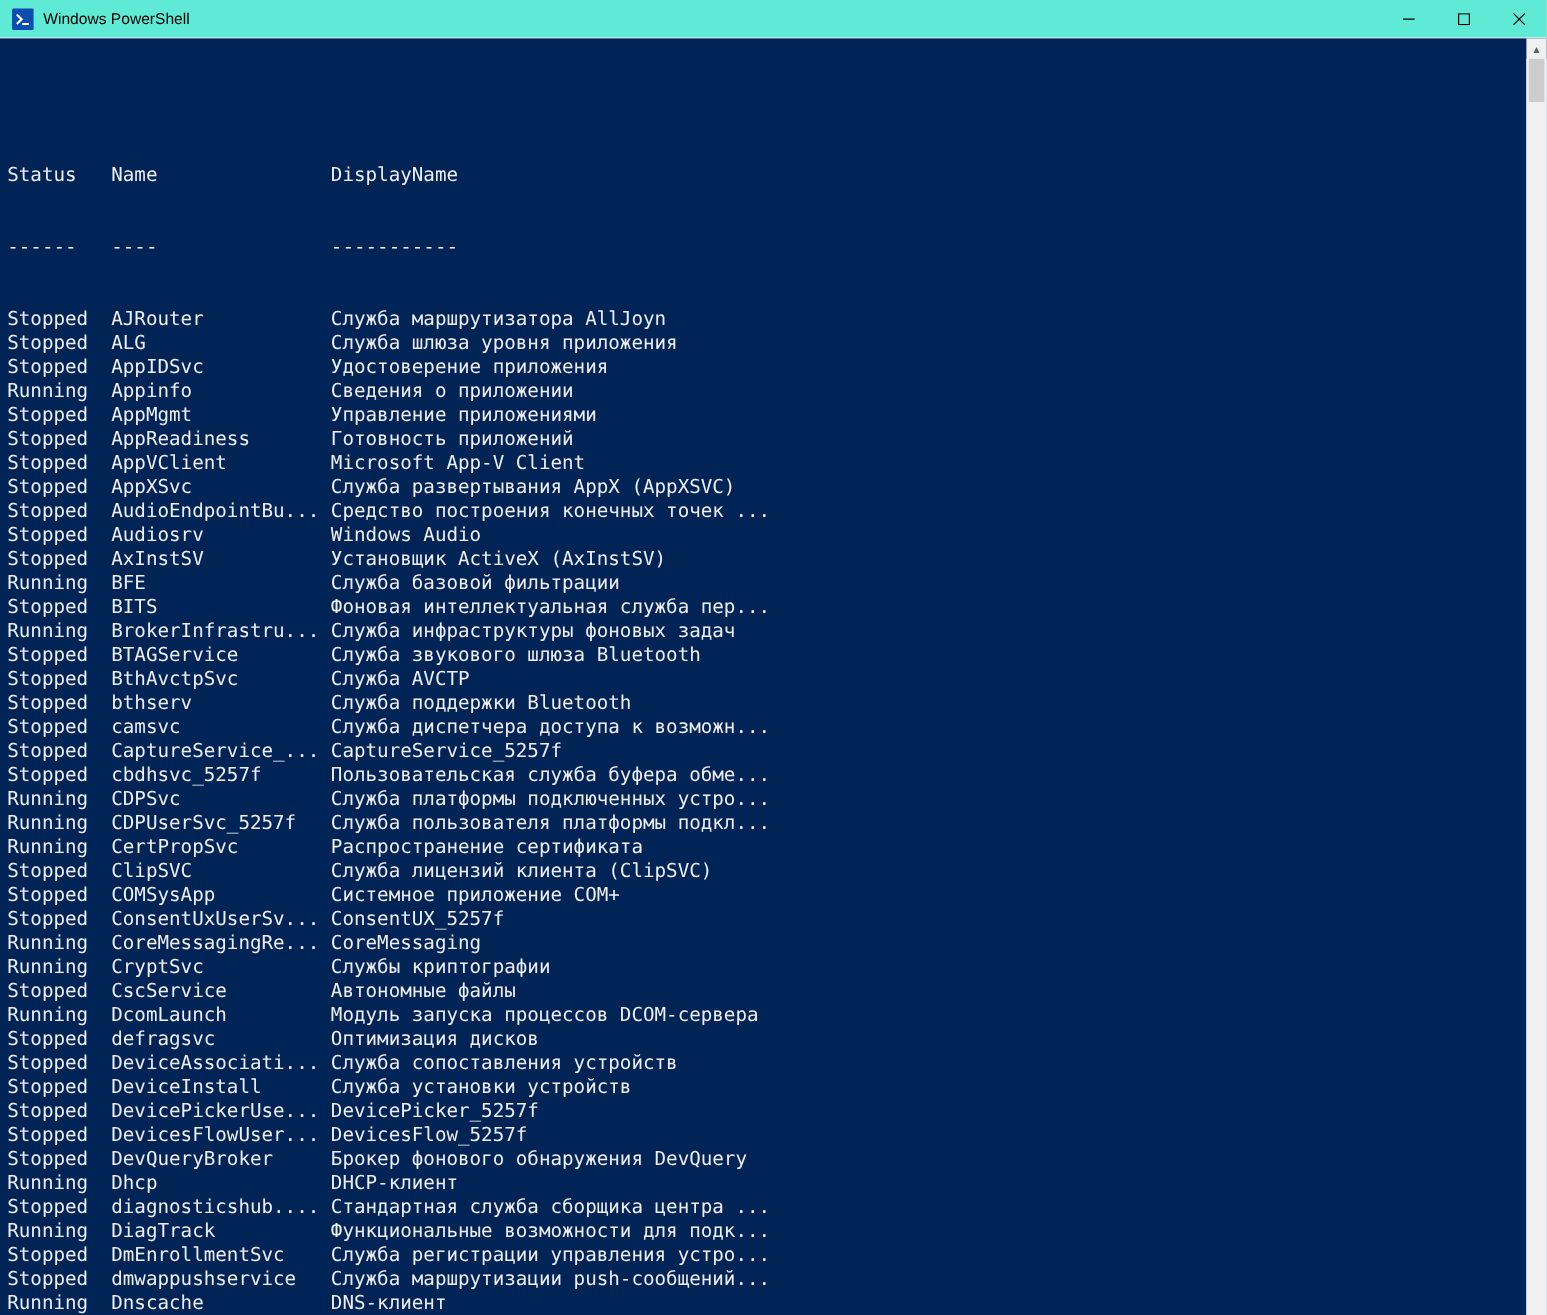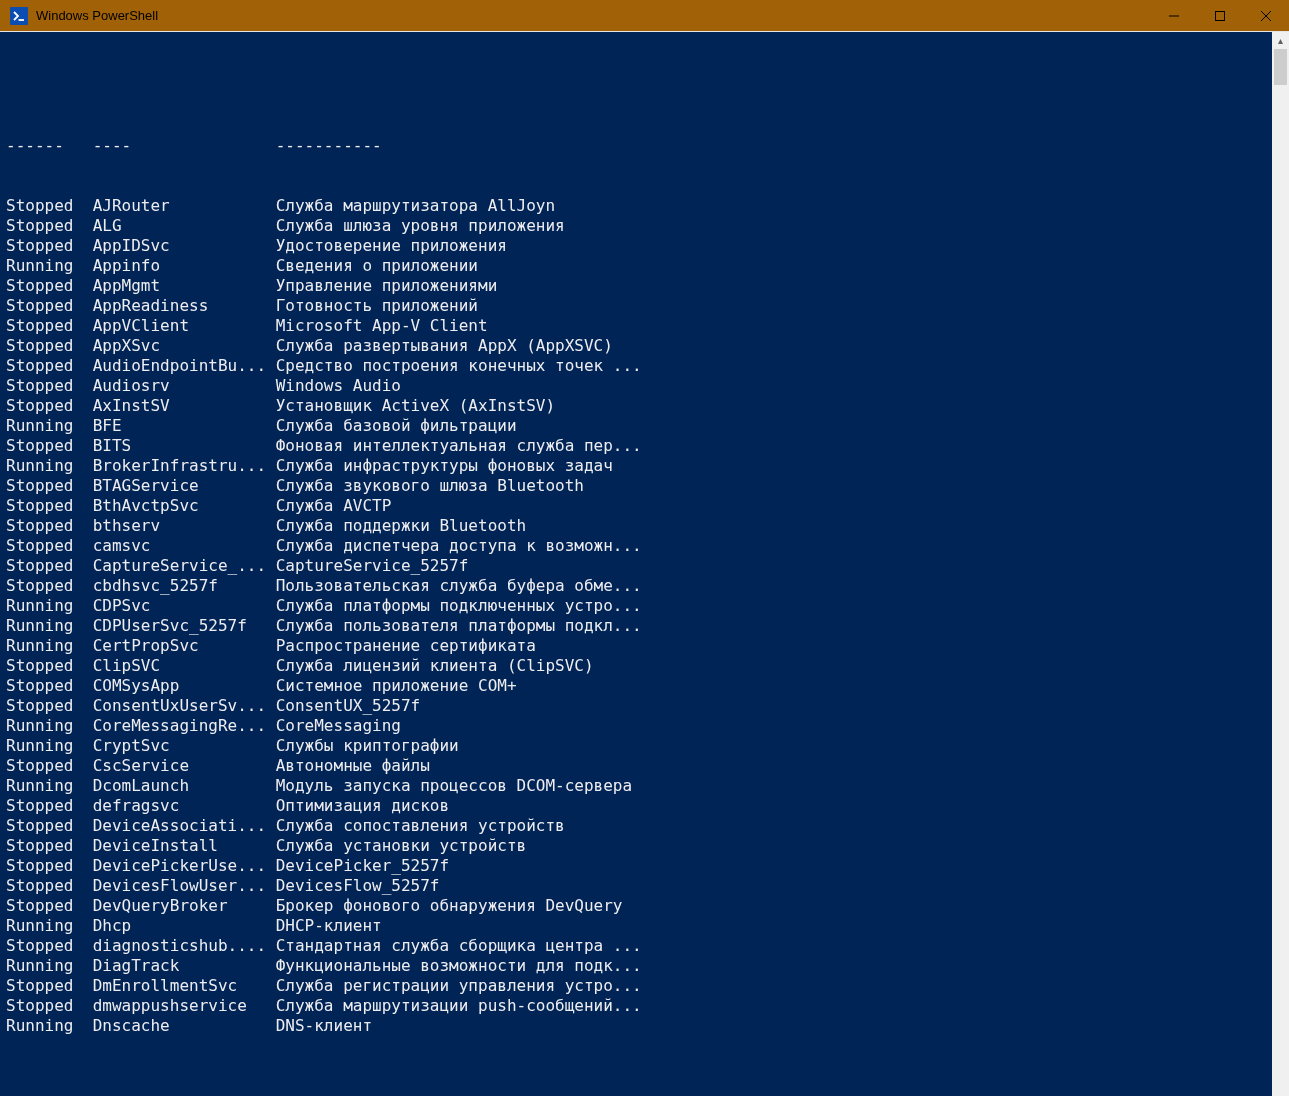--- a/index.html
+++ b/index.html
@@ -7,21 +7,21 @@
     font-family: "Segoe UI", Tahoma, sans-serif;
     background: #fff;
     width: 1289px;
     height: 1096px;
     overflow: hidden;
     display: flex;
     flex-direction: column;
   }
   .titlebar {
     height: 32px;
-    background: #a16207;
+    background: #5eead4;
     display: flex;
     align-items: center;
     border-bottom: 1px solid #e5e5e5;
     user-select: none;
   }
   .titlebar-icon {
     width: 18px;
     height: 18px;
     margin: 0 8px 0 10px;
     background: #0b4db1;
@@ -120,20 +120,21 @@
     <svg width="10" height="10" viewBox="0 0 10 10">
         <line x1="0" y1="0" x2="10" y2="10" stroke="currentColor" stroke-width="1"></line>
         <line x1="10" y1="0" x2="0" y2="10" stroke="currentColor" stroke-width="1"></line>
       </svg>
   </div>
 </div>
 
 <div class="client">
   <div class="terminal">
     <span class="row"> </span>
+    <span class="row"><span class="col-status">Status</span><span class="col-name">Name</span><span class="col-disp">DisplayName</span></span>
     <span class="row"><span class="col-status">------</span><span class="col-name">----</span><span class="col-disp">-----------</span></span>
     <div id="rows"><span class="row"><span class="col-status">Stopped</span><span class="col-name">AJRouter</span><span class="col-disp">Служба маршрутизатора AllJoyn</span></span><span class="row"><span class="col-status">Stopped</span><span class="col-name">ALG</span><span class="col-disp">Служба шлюза уровня приложения</span></span><span class="row"><span class="col-status">Stopped</span><span class="col-name">AppIDSvc</span><span class="col-disp">Удостоверение приложения</span></span><span class="row"><span class="col-status">Running</span><span class="col-name">Appinfo</span><span class="col-disp">Сведения о приложении</span></span><span class="row"><span class="col-status">Stopped</span><span class="col-name">AppMgmt</span><span class="col-disp">Управление приложениями</span></span><span class="row"><span class="col-status">Stopped</span><span class="col-name">AppReadiness</span><span class="col-disp">Готовность приложений</span></span><span class="row"><span class="col-status">Stopped</span><span class="col-name">AppVClient</span><span class="col-disp">Microsoft App-V Client</span></span><span class="row"><span class="col-status">Stopped</span><span class="col-name">AppXSvc</span><span class="col-disp">Служба развертывания AppX (AppXSVC)</span></span><span class="row"><span class="col-status">Stopped</span><span class="col-name">AudioEndpointBu...</span><span class="col-disp">Средство построения конечных точек ...</span></span><span class="row"><span class="col-status">Stopped</span><span class="col-name">Audiosrv</span><span class="col-disp">Windows Audio</span></span><span class="row"><span class="col-status">Stopped</span><span class="col-name">AxInstSV</span><span class="col-disp">Установщик ActiveX (AxInstSV)</span></span><span class="row"><span class="col-status">Running</span><span class="col-name">BFE</span><span class="col-disp">Служба базовой фильтрации</span></span><span class="row"><span class="col-status">Stopped</span><span class="col-name">BITS</span><span class="col-disp">Фоновая интеллектуальная служба пер...</span></span><span class="row"><span class="col-status">Running</span><span class="col-name">BrokerInfrastru...</span><span class="col-disp">Служба инфраструктуры фоновых задач</span></span><span class="row"><span class="col-status">Stopped</span><span class="col-name">BTAGService</span><span class="col-disp">Служба звукового шлюза Bluetooth</span></span><span class="row"><span class="col-status">Stopped</span><span class="col-name">BthAvctpSvc</span><span class="col-disp">Служба AVCTP</span></span><span class="row"><span class="col-status">Stopped</span><span class="col-name">bthserv</span><span class="col-disp">Служба поддержки Bluetooth</span></span><span class="row"><span class="col-status">Stopped</span><span class="col-name">camsvc</span><span class="col-disp">Служба диспетчера доступа к возможн...</span></span><span class="row"><span class="col-status">Stopped</span><span class="col-name">CaptureService_...</span><span class="col-disp">CaptureService_5257f</span></span><span class="row"><span class="col-status">Stopped</span><span class="col-name">cbdhsvc_5257f</span><span class="col-disp">Пользовательская служба буфера обме...</span></span><span class="row"><span class="col-status">Running</span><span class="col-name">CDPSvc</span><span class="col-disp">Служба платформы подключенных устро...</span></span><span class="row"><span class="col-status">Running</span><span class="col-name">CDPUserSvc_5257f</span><span class="col-disp">Служба пользователя платформы подкл...</span></span><span class="row"><span class="col-status">Running</span><span class="col-name">CertPropSvc</span><span class="col-disp">Распространение сертификата</span></span><span class="row"><span class="col-status">Stopped</span><span class="col-name">ClipSVC</span><span class="col-disp">Служба лицензий клиента (ClipSVC)</span></span><span class="row"><span class="col-status">Stopped</span><span class="col-name">COMSysApp</span><span class="col-disp">Системное приложение COM+</span></span><span class="row"><span class="col-status">Stopped</span><span class="col-name">ConsentUxUserSv...</span><span class="col-disp">ConsentUX_5257f</span></span><span class="row"><span class="col-status">Running</span><span class="col-name">CoreMessagingRe...</span><span class="col-disp">CoreMessaging</span></span><span class="row"><span class="col-status">Running</span><span class="col-name">CryptSvc</span><span class="col-disp">Службы криптографии</span></span><span class="row"><span class="col-status">Stopped</span><span class="col-name">CscService</span><span class="col-disp">Автономные файлы</span></span><span class="row"><span class="col-status">Running</span><span class="col-name">DcomLaunch</span><span class="col-disp">Модуль запуска процессов DCOM-сервера</span></span><span class="row"><span class="col-status">Stopped</span><span class="col-name">defragsvc</span><span class="col-disp">Оптимизация дисков</span></span><span class="row"><span class="col-status">Stopped</span><span class="col-name">DeviceAssociati...</span><span class="col-disp">Служба сопоставления устройств</span></span><span class="row"><span class="col-status">Stopped</span><span class="col-name">DeviceInstall</span><span class="col-disp">Служба установки устройств</span></span><span class="row"><span class="col-status">Stopped</span><span class="col-name">DevicePickerUse...</span><span class="col-disp">DevicePicker_5257f</span></span><span class="row"><span class="col-status">Stopped</span><span class="col-name">DevicesFlowUser...</span><span class="col-disp">DevicesFlow_5257f</span></span><span class="row"><span class="col-status">Stopped</span><span class="col-name">DevQueryBroker</span><span class="col-disp">Брокер фонового обнаружения DevQuery</span></span><span class="row"><span class="col-status">Running</span><span class="col-name">Dhcp</span><span class="col-disp">DHCP-клиент</span></span><span class="row"><span class="col-status">Stopped</span><span class="col-name">diagnosticshub....</span><span class="col-disp">Стандартная служба сборщика центра ...</span></span><span class="row"><span class="col-status">Running</span><span class="col-name">DiagTrack</span><span class="col-disp">Функциональные возможности для подк...</span></span><span class="row"><span class="col-status">Stopped</span><span class="col-name">DmEnrollmentSvc</span><span class="col-disp">Служба регистрации управления устро...</span></span><span class="row"><span class="col-status">Stopped</span><span class="col-name">dmwappushservice</span><span class="col-disp">Служба маршрутизации push-сообщений...</span></span><span class="row"><span class="col-status">Running</span><span class="col-name">Dnscache</span><span class="col-disp">DNS-клиент</span></span></div>
     
   </div>
   <div class="scrollbar">
     <div class="scroll-arrow">▴</div>
     <div class="scroll-track">
       <div class="scroll-thumb"></div>
     </div>
 

